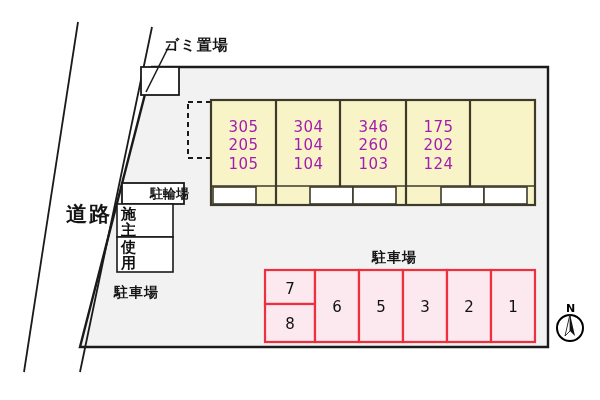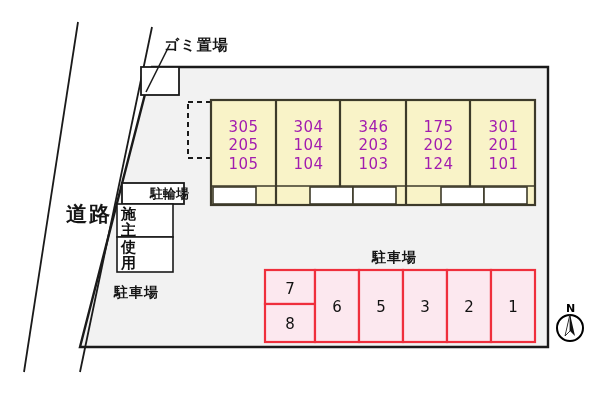--- a/index.html
+++ b/index.html
@@ -162,35 +162,30 @@
   </div>
 
   <div class="unit-stack" style="left:281px; top:118px; width:55px;">
     <div>304</div>
     <div>104</div>
     <div>104</div>
   </div>
 
   <div class="unit-stack" style="left:346px; top:118px; width:55px;">
     <div>346</div>
-    <div>203</div>
+    <div>260</div>
     <div>103</div>
   </div>
 
   <div class="unit-stack" style="left:411px; top:118px; width:55px;">
     <div>175</div>
     <div>202</div>
     <div>124</div>
   </div>
 
-  <div class="unit-stack" style="left:476px; top:118px; width:55px;">
-    <div>301</div>
-    <div>201</div>
-    <div>101</div>
-  </div>
 
   <div class="stall-num" style="left:265px; top:280px; width:50px;">7</div>
   <div class="stall-num" style="left:265px; top:315px; width:50px;">8</div>
   <div class="stall-num" style="left:315px; top:298px; width:44px;">6</div>
   <div class="stall-num" style="left:359px; top:298px; width:44px;">5</div>
   <div class="stall-num" style="left:403px; top:298px; width:44px;">3</div>
   <div class="stall-num" style="left:447px; top:298px; width:44px;">2</div>
   <div class="stall-num" style="left:491px; top:298px; width:44px;">1</div>
 
   <div class="compass-n" style="left:566px; top:302px;">N</div>

